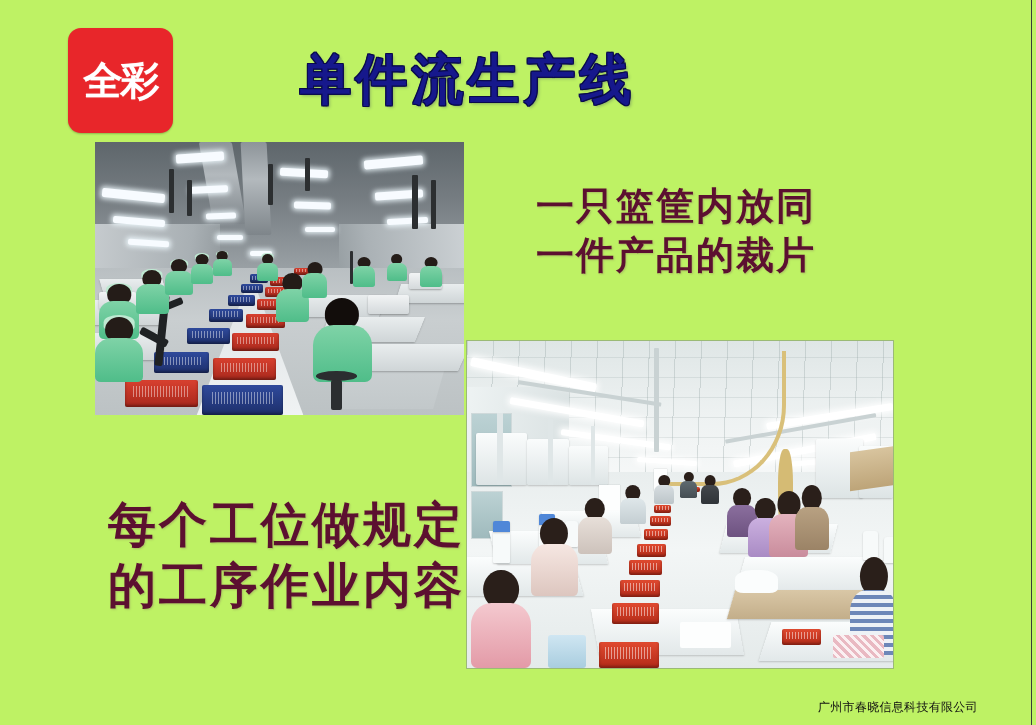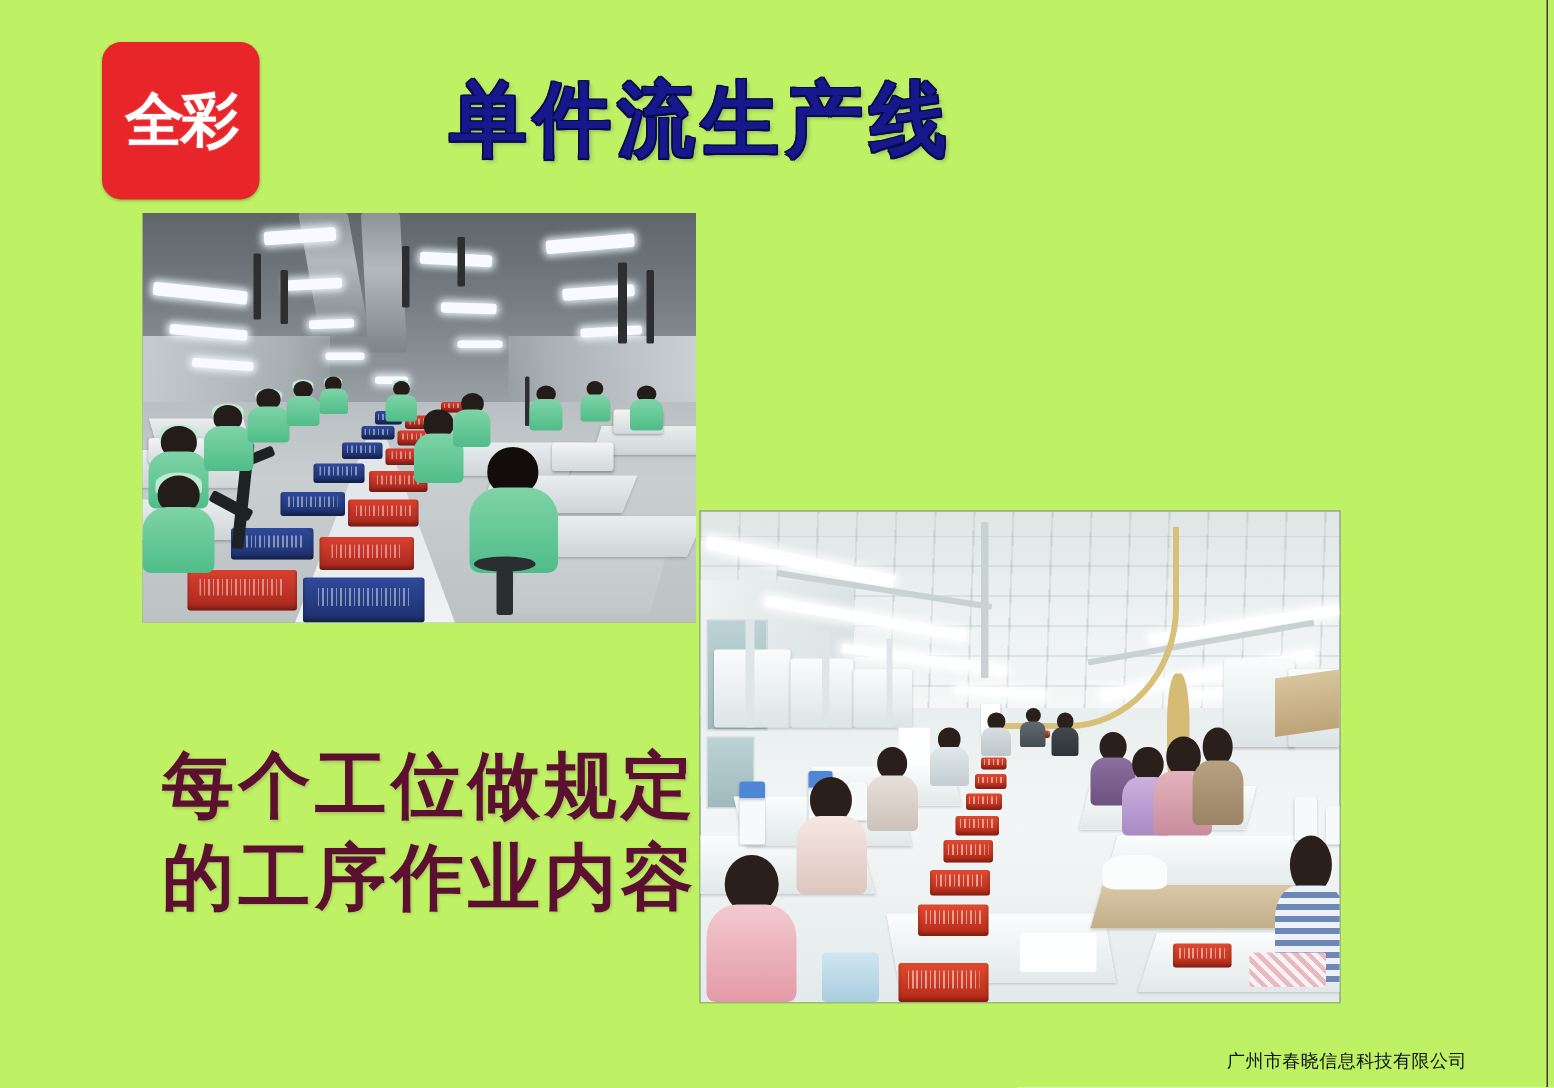--- a/index.html
+++ b/index.html
@@ -508,18 +508,20 @@
         <div class="body" style="background:repeating-linear-gradient(0deg,#6d87b8 0 4px,#eef2f6 4px 8px);"></div>
       </div>
 
       <div style="position:absolute;left:19%;top:90%;width:9%;height:10%;background:linear-gradient(#cfe6f2,#a9cddf);border-radius:3px;"></div>
       <div style="position:absolute;left:63%;top:70%;width:10%;height:7%;background:#fbfdfd;border-radius:40% 40% 20% 20%;"></div>
       <div style="position:absolute;left:50%;top:86%;width:12%;height:8%;background:#fdfefe;border-radius:2px;"></div>
       <div style="position:absolute;left:86%;top:90%;width:12%;height:7%;background:repeating-linear-gradient(45deg,#e9b9c2 0 3px,#fbf0f2 3px 6px);border-radius:2px;"></div>
     </div>
   </div>
 
+  <div class="callout c1">一只篮筐内放同
+一件产品的裁片</div>
   <div class="callout c2">每个工位做规定
 的工序作业内容</div>
 
   <div class="footer">广州市春晓信息科技有限公司</div>
 
 </div>
 
 </body></html>

